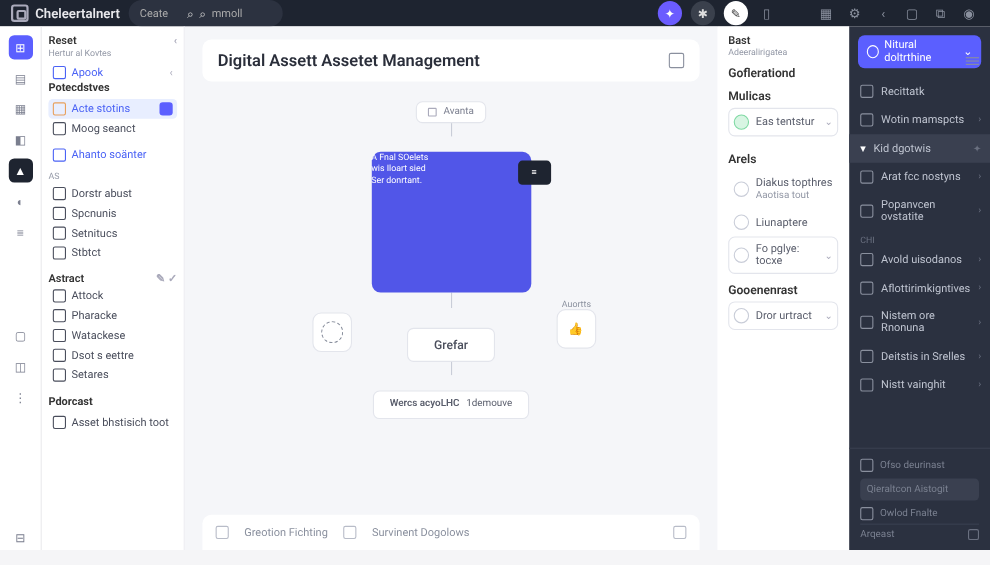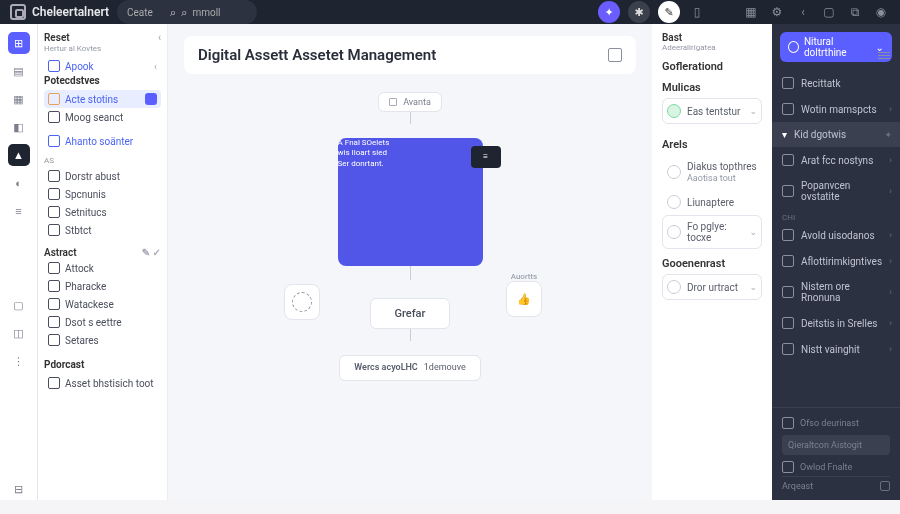--- a/index.html
+++ b/index.html
@@ -222,20 +222,27 @@
       <div class="vline" style="height:14px"></div>
       <div class="node node-mid">
           <span>Grefar</span>
         </div>
       <div class="vline"></div>
       <div class="node node-bottom">
         <div>Wercs acyoLHC</div>
         <div style="font-weight:400">1demouve</div>
       </div>
     </div>
+    <div class="bottombar">
+      <span class="ic"></span>
+        <span>Greotion Fichting</span>
+      <span class="ic"></span>
+        <span>Survinent Dogolows</span>
+      <span style="margin-left:auto" class="ic"></span>
+    </div>
   </div>
 
   <div class="rightpanel">
     <div class="rp-head">Bast</div>
     <div class="rp-sub">Adeeralirigatea</div>
     <div class="rp-section">Goflerationd</div>
     <div class="rp-section">Mulicas</div>
     <div class="rp-item boxed">
         <span class="rp-ic ok"></span>
         <span>Eas tentstur</span>

